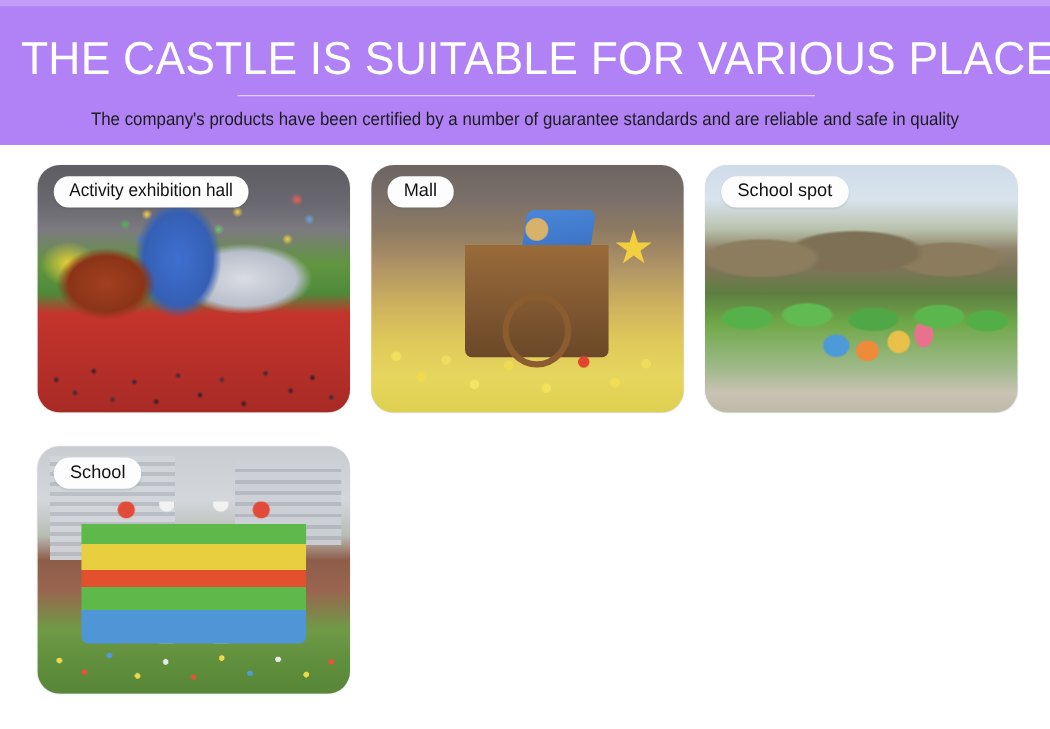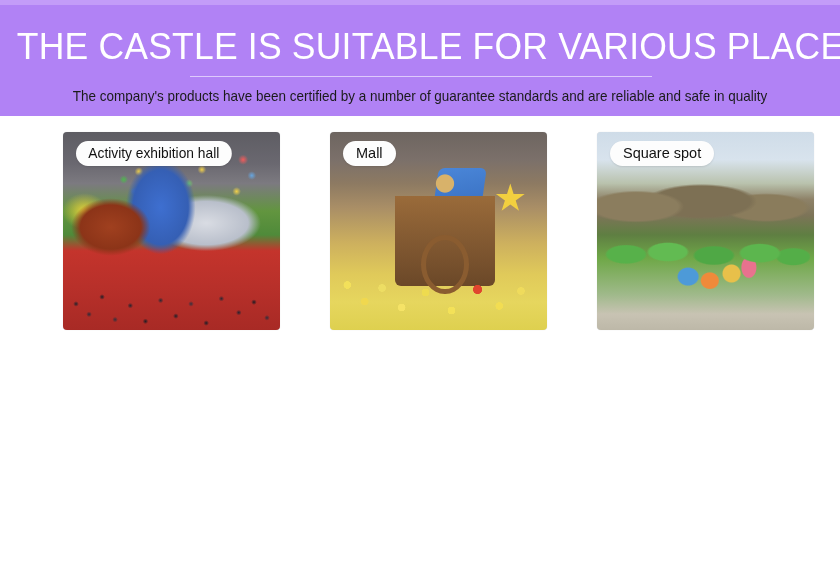--- a/index.html
+++ b/index.html
@@ -89,25 +89,24 @@
     height: 426px;
     display: grid;
     grid-template-columns: 250px 250px 250px;
     grid-template-rows: 198px 198px;
     column-gap: 17px;
     row-gap: 27px;
   }
 
   .card {
     position: relative;
-    border-radius: 4px;
+    border-radius: 18px;
     overflow: hidden;
     background: #dfe3e6;
     box-shadow: 0 0 1px rgba(0,0,0,0.18);
-    margin-left: 33px;
   }
 
   .photo {
     position: absolute;
     inset: 0;
   }
 
   .card-label {
     position: absolute;
     left: 13px;
@@ -388,18 +387,27 @@
       </div>
       <div class="card-label">Mall</div>
     </div>
 
     <div class="card">
       <div class="photo p5">
         <div class="hills"></div>
         <div class="extras"></div>
         <div class="canopy"></div>
       </div>
-      <div class="card-label">Square spot</div>
+      <div class="card-label">School spot</div>
     </div>
 
+    <div class="card">
+      <div class="photo p6">
+        <div class="building"></div>
+        <div class="building2"></div>
+        <div class="castle"></div>
+        <div class="confetti"></div>
+      </div>
+      <div class="card-label">School</div>
+    </div>
 
   </div>
 </div>
 
 </body></html>

